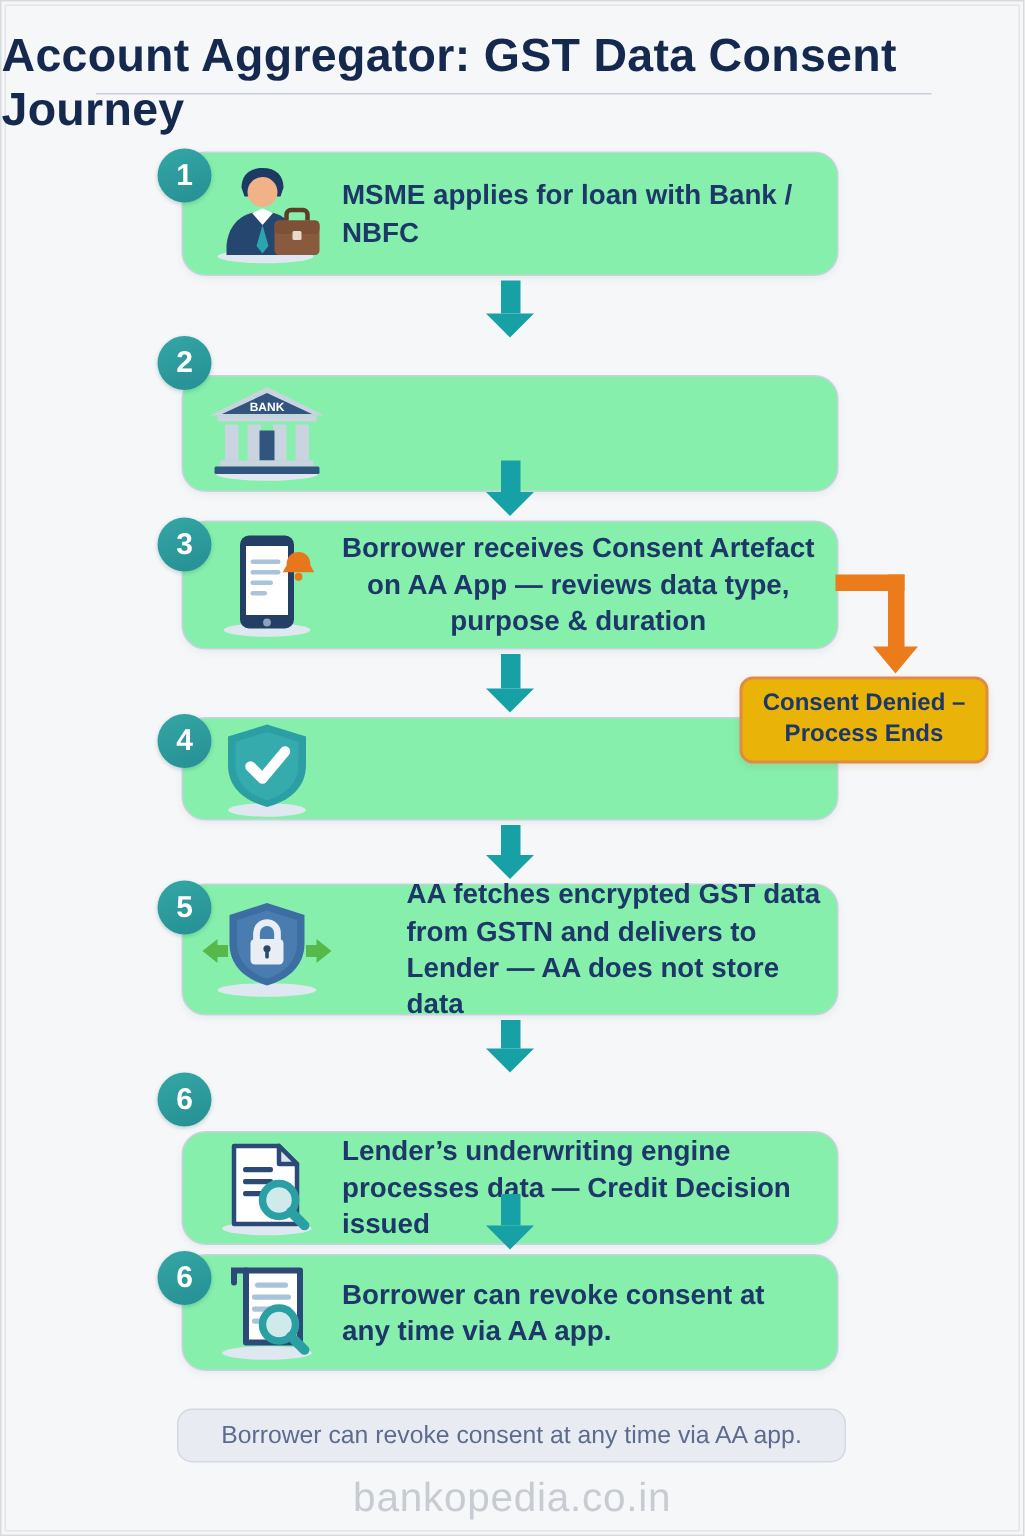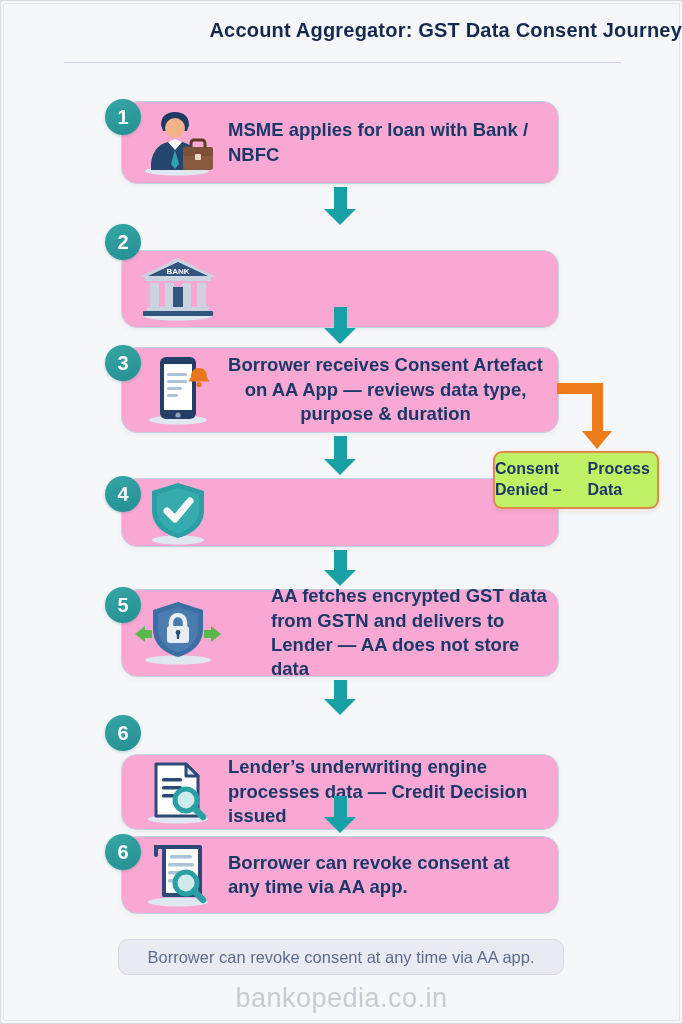--- a/index.html
+++ b/index.html
@@ -9,29 +9,29 @@
     margin:0 auto;
     background:#f6f7f8;
     border:1px solid #d8dade;
     box-sizing:border-box;
     font-family:"Liberation Sans","DejaVu Sans",sans-serif;
     overflow:hidden;
   }
   .frame{position:absolute;inset:2px;border:1px solid #e3e5e9;pointer-events:none;}
   .title{
     position:absolute;top:18px;left:0;width:100%;
-    text-align:right;
-    font-size:20px;font-weight:700;color:#15294f;
+    text-align:left;
+    font-size:31px;font-weight:700;color:#15294f;
     letter-spacing:.2px;
   }
   .divider{position:absolute;top:61px;left:63px;width:557px;height:1px;background:#c9cfda;}
 
   .card{
     position:absolute;left:120px;width:438px;
-    background:#f9a8d4;
+    background:#86efac;
     border:1.5px solid #c8d2de;
     border-radius:16px;
     box-shadow:0 2px 5px rgba(80,100,140,.08);
     display:flex;align-items:center;
     box-sizing:border-box;
     padding-left:6px;
   }
   .icon-box{width:100px;flex:none;display:flex;justify-content:center;align-items:center;}
   .step-text{
     font-size:18.5px;font-weight:600;color:#1d3868;line-height:1.32;
@@ -55,23 +55,23 @@
 
   .branch-h{position:absolute;left:556px;top:382px;width:46px;height:11px;background:#ec7b1c;z-index:2;}
   .branch-v{position:absolute;left:591px;top:382px;width:11px;height:50px;background:#ec7b1c;z-index:2;}
   .branch-head{
     position:absolute;left:581px;top:430px;width:0;height:0;z-index:2;
     border-left:15px solid transparent;border-right:15px solid transparent;
     border-top:18px solid #ec7b1c;
   }
   .denied-box{
     position:absolute;left:492px;top:450px;width:166px;height:58px;
-    background:#bef264;border:2px solid #df8a45;border-radius:9px;
+    background:#eab308;border:2px solid #df8a45;border-radius:9px;
     box-sizing:border-box;z-index:6;
-    display:flex;flex-direction:row;align-items:center;justify-content:center;
+    display:flex;flex-direction:column;align-items:center;justify-content:center;
     font-size:16px;font-weight:700;color:#1d3868;line-height:1.3;
     box-shadow:0 2px 5px rgba(150,90,30,.12);
   }
   .note{
     position:absolute;left:117px;top:938px;width:446px;height:36px;
     background:#e9ebf2;border:1px solid #d4d8e4;border-radius:10px;
     box-sizing:border-box;
     display:flex;align-items:center;justify-content:center;
     font-size:16.5px;color:#5d6c8d;font-weight:400;
   }
@@ -158,21 +158,21 @@
       </svg>
     </div>
     <div class="step-text" style="max-width:315px;">Borrower receives Consent Artefact on AA App — reviews data type, purpose &amp; duration</div>
   </div>
 
   <div class="branch-h"></div>
   <div class="branch-v"></div>
   <div class="branch-head"></div>
   <div class="denied-box">
     <span>Consent Denied –</span>
-    <span>Process Data</span>
+    <span>Process Ends</span>
   </div>
 
   <div class="arrow" style="top:435px;">
     <div class="shaft" style="height:23px;"></div>
       <div class="head"></div>
   </div>
 
   <div class="badge" style="top:475px;">4</div>
   <div class="card" style="top:477px;height:69px;">
     <div class="icon-box">

